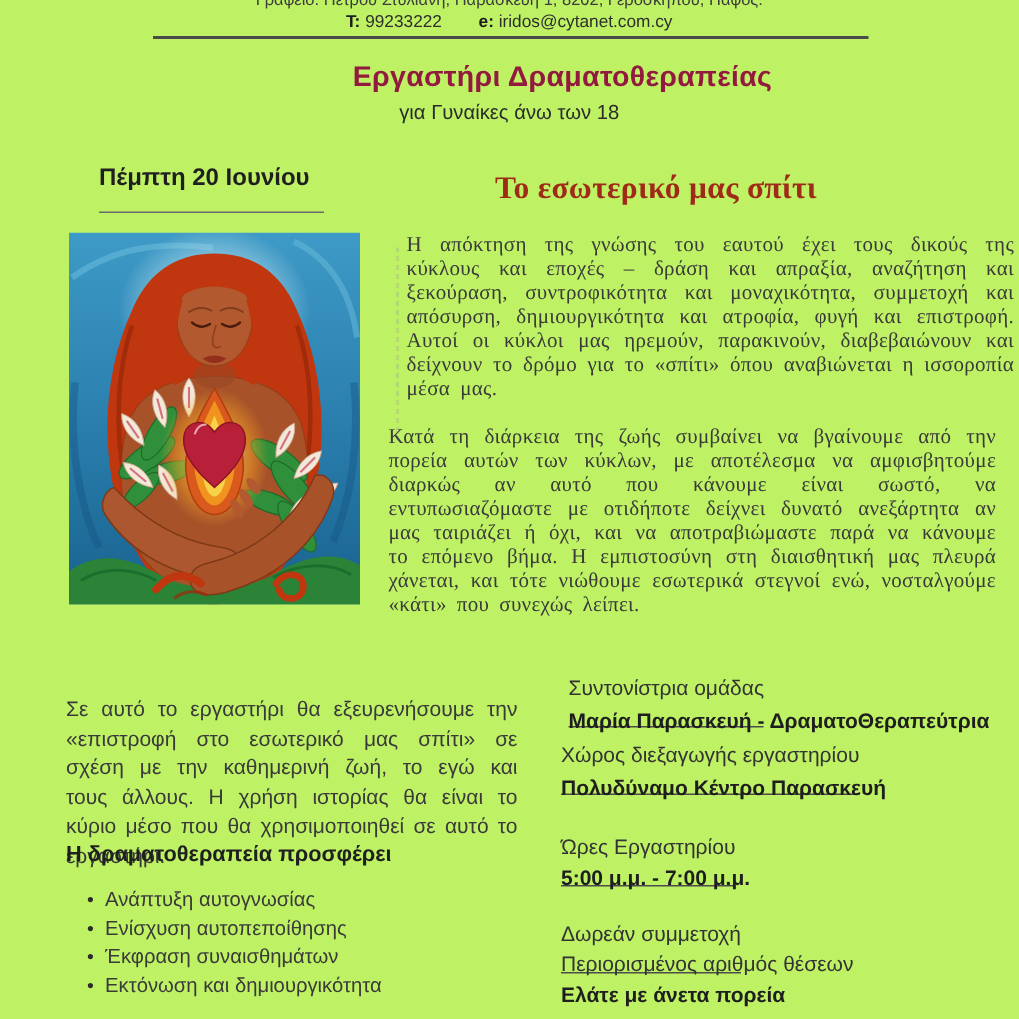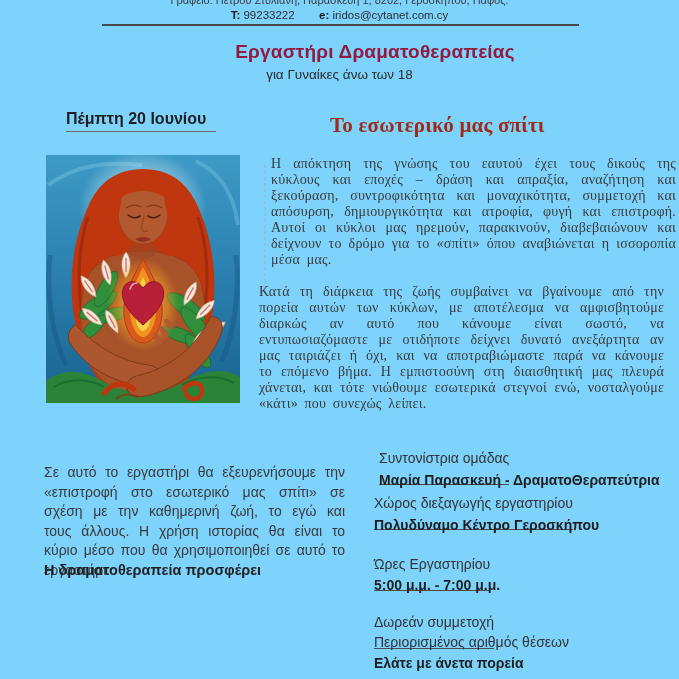--- a/index.html
+++ b/index.html
@@ -1,32 +1,32 @@
 <!DOCTYPE html>
 <html><head>
 <meta charset="utf-8">
 <style>
   html,body{margin:0;padding:0;background:#fff;}
-  .page{position:relative;width:679px;height:679px;background:#7dd3fc;overflow:hidden;
+  .page{position:relative;width:679px;height:679px;background:#bef264;overflow:hidden;
         font-family:"Liberation Sans",sans-serif;color:#383838;}
 
   
   .addr-clip{position:absolute;top:0;left:0;right:0;height:8px;overflow:hidden;}
   .addr-inner{position:relative;top:-6px;text-align:center;font-size:11px;color:#3c3c3c;}
   .contact-line{position:absolute;top:9px;left:0;right:0;text-align:center;font-size:11.5px;color:#2e2e2e;}
   .contact-line b{color:#1c1c1c;}
   .contact-gap{display:inline-block;width:18px;}
   .rule{position:absolute;top:24px;left:102px;width:477px;height:2px;background:#4a4a4a;}
 
   .title{position:absolute;top:41px;left:71px;right:0;text-align:center;
          font-size:19px;font-weight:bold;letter-spacing:.2px;}
   .subtitle{position:absolute;top:67px;left:0;right:0;text-align:center;font-size:13.5px;color:#2b2b2b;}
 
   .date{position:absolute;top:110px;left:66px;font-size:16px;font-weight:bold;color:#1f1f1f;
-        border-bottom:1.5px solid #6a6a6a;padding:0 10px 3px 0;}
+        border-bottom:1.5px solid #6a6a6a;padding:0 10px 13px 0;}
   .main-heading{position:absolute;top:113px;left:330px;font-family:"Liberation Serif",serif;
         font-size:21px;font-weight:bold;letter-spacing:.2px;}
 
   
   .artwork{position:absolute;top:155px;left:46px;width:194px;height:248px;}
   .artwork svg{display:block;width:100%;height:100%;}
   .caption-strip{position:absolute;top:165px;left:264px;width:2px;height:132px;opacity:.28;
         background:repeating-linear-gradient(#9a9a9a 0 3px,transparent 3px 6px);}
 
   
@@ -206,26 +206,32 @@
       <path d="M70,244 q10,-8 22,-2" stroke="#9e2a0c" stroke-width="2" fill="none" opacity="0.7"></path>
     </svg>
   </div>
   <div class="caption-strip"></div>
 
   <div class="body-para para1">Η απόκτηση της γνώσης του εαυτού έχει τους δικούς της κύκλους και εποχές – δράση και απραξία, αναζήτηση και ξεκούραση, συντροφικότητα και μοναχικότητα, συμμετοχή και απόσυρση, δημιουργικότητα και ατροφία, φυγή και επιστροφή.  Αυτοί οι κύκλοι μας ηρεμούν, παρακινούν, διαβεβαιώνουν και δείχνουν το δρόμο για το «σπίτι» όπου αναβιώνεται η ισσοροπία μέσα μας.</div>
   <div class="body-para para2">Κατά τη διάρκεια της ζωής συμβαίνει να βγαίνουμε από την πορεία αυτών των κύκλων, με αποτέλεσμα να αμφισβητούμε διαρκώς αν αυτό που κάνουμε είναι σωστό, να εντυπωσιαζόμαστε με οτιδήποτε δείχνει δυνατό ανεξάρτητα αν μας ταιριάζει ή όχι, και να αποτραβιώμαστε παρά να κάνουμε το επόμενο βήμα. Η εμπιστοσύνη στη διαισθητική μας πλευρά χάνεται, και τότε νιώθουμε εσωτερικά στεγνοί ενώ, νοσταλγούμε «κάτι» που συνεχώς λείπει.</div>
 
   <div class="left-para">Σε αυτό το εργαστήρι θα εξευρενήσουμε την «επιστροφή στο εσωτερικό μας σπίτι» σε σχέση με την καθημερινή ζωή, το εγώ και τους άλλους. Η χρήση ιστορίας θα είναι το κύριο μέσο που θα χρησιμοποιηθεί σε αυτό το εργαστήρι.</div>
   <div class="offers-heading">Η δραματοθεραπεία προσφέρει</div>
+  <div class="offers-list">
+    <div class="offer-item"><span class="bullet">•</span><span>Ανάπτυξη αυτογνωσίας</span></div>
+    <div class="offer-item"><span class="bullet">•</span><span>Ενίσχυση αυτοπεποίθησης</span></div>
+    <div class="offer-item"><span class="bullet">•</span><span>Έκφραση συναισθημάτων</span></div>
+    <div class="offer-item"><span class="bullet">•</span><span>Εκτόνωση και δημιουργικότητα</span></div>
+  </div>
 
   <div class="details">
     <div class="detail-line detail-label indent5" style="top:450px"><span>Συντονίστρια ομάδας</span></div>
     <div class="detail-line detail-strong indent5" style="top:472px">Μαρία Παρασκευή - ΔραματοΘεραπεύτρια</div>
     <div class="detail-line detail-label" style="top:495px"><span>Χώρος διεξαγωγής εργαστηρίου</span></div>
-    <div class="detail-line detail-strong" style="top:517px">Πολυδύναμο Κέντρο Γεροσκήπου</div>
+    <div class="detail-line detail-strong" style="top:517px">Πολυδύναμο Κέντρο Παρασκευή</div>
     <div class="detail-line detail-label" style="top:556px"><span>Ώρες Εργαστηρίου</span></div>
     <div class="detail-line detail-strong" style="top:577px">5:00 μ.μ. - 7:00 μ.μ.</div>
     <div class="detail-line detail-label" style="top:614px"><span>Δωρεάν συμμετοχή</span></div>
     <div class="detail-line" style="top:634px">Περιορισμένος αριθμός θέσεων</div>
     <div class="detail-line detail-strong" style="top:655px">Ελάτε με άνετα πορεία</div>
   </div>
 
 </div>
 
 </body></html>

